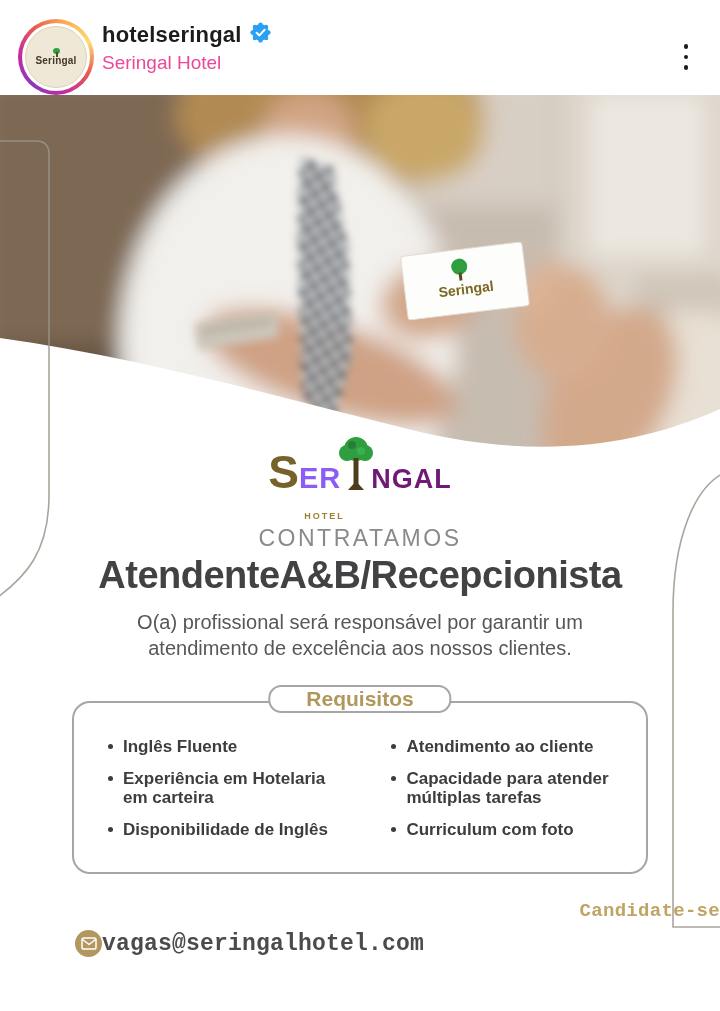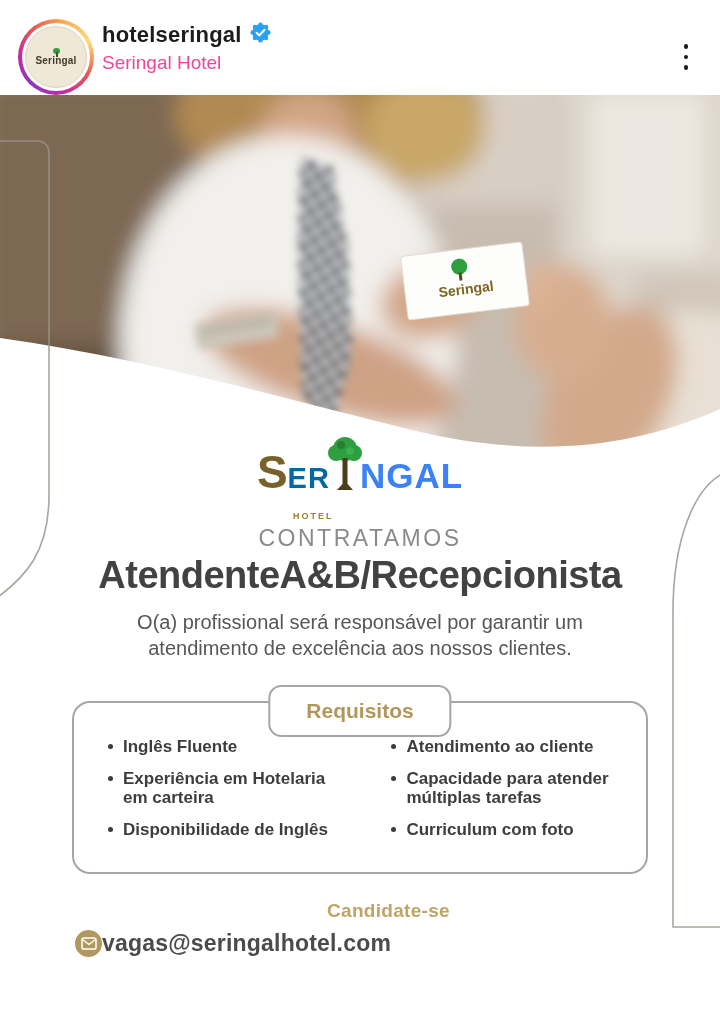--- a/index.html
+++ b/index.html
@@ -36,48 +36,48 @@
   .photo-wrap { position:relative; width:720px; height:370px; overflow:hidden; }
   .photo-wrap svg { display:block; }
 
   
   .deco-overlay { position:absolute; left:0; top:0; width:720px; height:1011px; pointer-events:none; z-index:6; }
 
   
   .content { position:relative; z-index:3; text-align:center; }
   .brand-logo { position:relative; display:inline-flex; align-items:baseline; margin-top:-16px; height:66px; }
   .logo-s   { font-size:46px; font-weight:bold; color:#77622a; line-height:1; letter-spacing:0; }
-  .logo-er  { font-size:29px; font-weight:bold; color:#0369a1; line-height:1; letter-spacing:1px; }
-  .logo-ngal{ font-size:35px; font-weight:bold; color:#3b82f6; line-height:1; letter-spacing:1px; }
+  .logo-er  { font-size:29px; font-weight:bold; color:#8b5cf6; line-height:1; letter-spacing:1px; }
+  .logo-ngal{ font-size:27px; font-weight:bold; color:#701a75; line-height:1; letter-spacing:1px; }
   .logo-tree { position:relative; width:30px; height:30px; display:inline-block; }
   .logo-tree svg { position:absolute; left:-6px; bottom:-4px; }
   .logo-hotel { position:absolute; left:36px; bottom:-6px; font-size:9px; font-weight:bold; letter-spacing:2px; color:#9c8132; }
 
   .kicker { margin-top:10px; font-size:23px; letter-spacing:2.5px; color:#8a8a8a; }
   .job-title { margin-top:2px; font-size:38px; font-weight:bold; color:#424143; letter-spacing:-0.5px; }
   .desc { margin-top:12px; font-size:20px; color:#57575a; line-height:1.3; }
 
   .req-box {
     position:relative; width:576px; margin:40px auto 0; border:2px solid #a6a6a6; border-radius:18px;
     padding:34px 16px 20px 34px; text-align:left;
   }
   .req-pill {
     position:absolute; top:-18px; left:50%; transform:translateX(-50%);
-    background:#fff; border:2px solid #a6a6a6; border-radius:13px; padding:12px 36px;
+    background:#fff; border:2px solid #a6a6a6; border-radius:13px; padding:0 36px;
     font-size:21px; font-weight:bold; color:#b2975c; white-space:nowrap;
   }
   .req-cols { display:flex; gap:30px;align-items:center; }
   .req-col { list-style:none; }
   .req-col.left  { width:255px; }
   .req-col.right { width:240px; }
   .req-item { display:flex; gap:10px; margin-bottom:13px; font-size:17px; font-weight:bold; color:#3d3d3f; line-height:1.12; }
   .req-item .dot { width:5px; height:5px; border-radius:50%; background:#3d3d3f; margin-top:7px; flex:none; }
   .req-item .txt { white-space:pre-line; }
 
-  .apply { margin:26px 18px 0 75px; text-align:center; }
+  .apply { margin:26px 0 0 75px; text-align:right;font-family:Liberation Mono, monospace; }
   .apply-label { font-size:19px; font-weight:bold; color:#bfa466; letter-spacing:.3px; }
   .email-row { display:flex; align-items:center; margin-top:8px; }
   .email-icon { width:27px; height:27px; border-radius:50%; background:#b2985f; display:flex; align-items:center; justify-content:center; flex:none; }
   .email-text { font-size:23px; font-weight:bold; color:#4b4b4d; letter-spacing:.2px; }
 </style>
 </head>
 <body>
 
 <div class="ig-header">
   <div class="avatar-ring">

